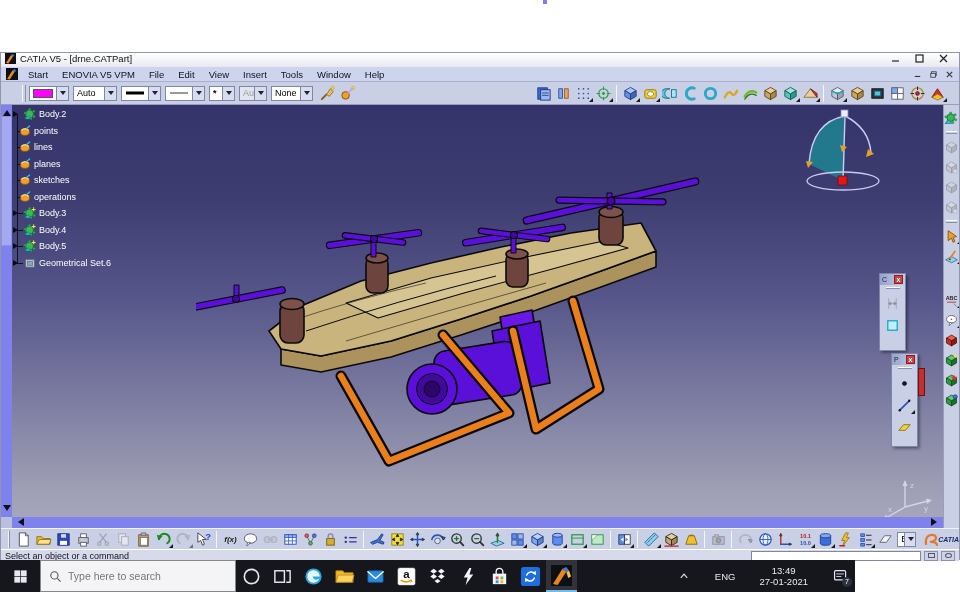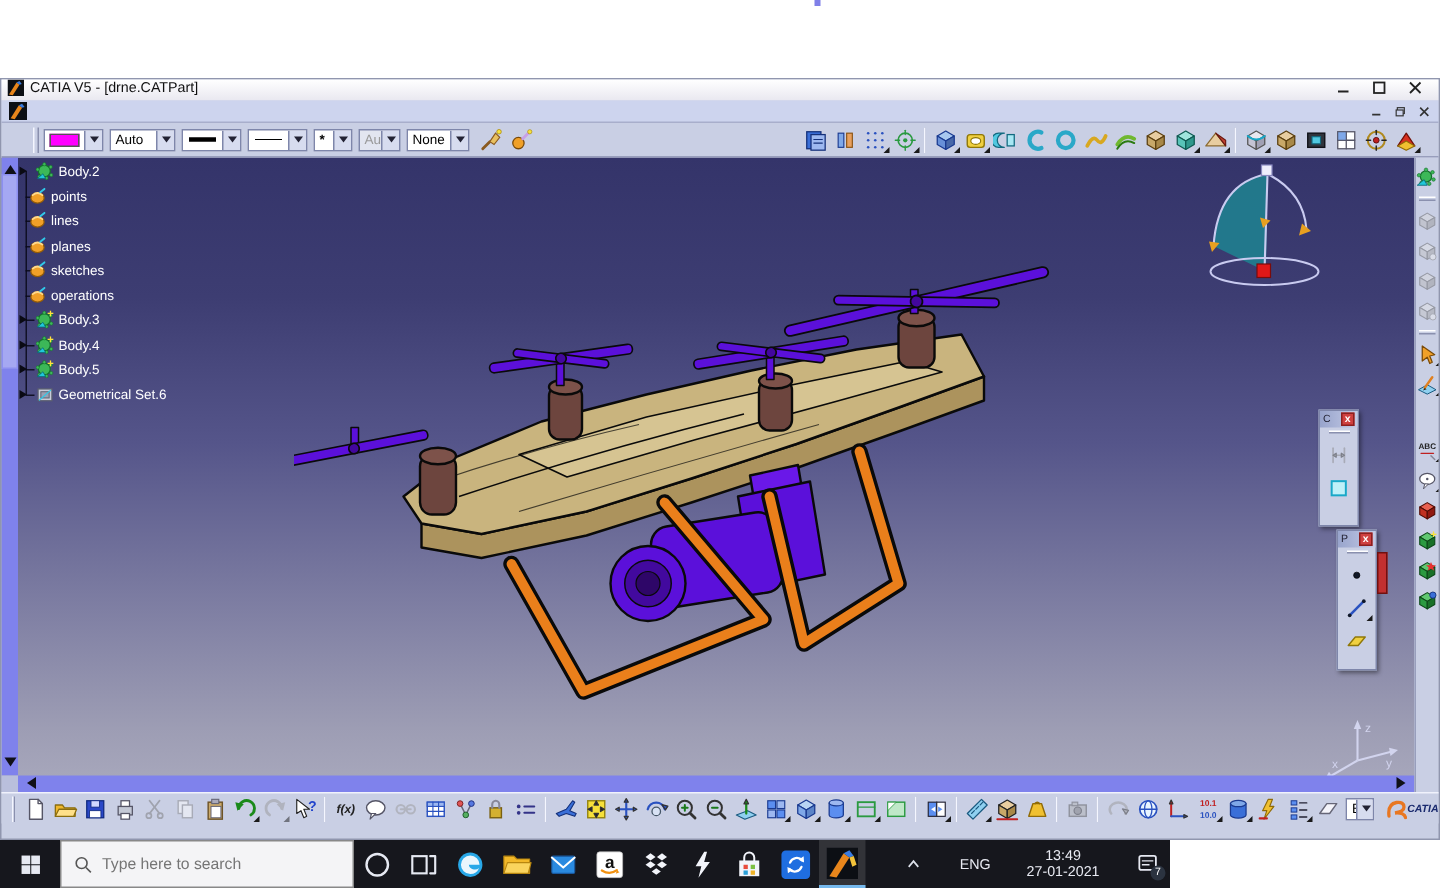--- a/index.html
+++ b/index.html
@@ -67,21 +67,21 @@
 
   
   #btoolbar{position:absolute;left:0;top:475px;width:958px;height:21px;background:#c9cfe4;border-top:1px solid #f0f2fc;display:flex;align-items:center;padding-left:4px;overflow:hidden}
   #statusbar{position:absolute;left:0;top:496px;width:958px;height:12px;background:#d6daea;border-top:1px solid #fff;display:flex;align-items:center;font-size:9px;color:#101020;padding:0 4px}
   .powerin{margin-left:auto;width:170px;height:10px;background:#fff;border:1px solid #7e86aa}
   .sbtn{width:14px;height:10px;background:#cdd2e6;border:1px solid #8a90ae;margin-left:3px;display:flex;align-items:center;justify-content:center}
   .sbtn span{width:7px;height:5px;border:1px solid #556}
   .brand{display:flex;align-items:center;margin-left:4px;flex:0 0 auto}
 
   
-  #taskbar{position:absolute;left:0;top:560px;width:780px;height:32px;background:#16171d;display:flex;align-items:stretch;color:#e8eaf2}
+  #taskbar{position:absolute;left:0;top:560px;width:855px;height:32px;background:#16171d;display:flex;align-items:stretch;color:#e8eaf2}
   .tstart{width:40px;display:flex;align-items:center;justify-content:center}
   .tsearch{width:196px;background:#f4f4f6;display:flex;align-items:center;gap:6px;padding:0 8px;border:1px solid #888}
   .tsearch input{border:none;outline:none;background:transparent;font-size:10.5px;color:#444;width:150px;font-family:"Liberation Sans",sans-serif}
   .tbi{width:31px;display:flex;align-items:center;justify-content:center}
   .tbi svg{width:21px;height:21px}
   .tbi.active{background:rgba(255,255,255,.12);border-bottom:2px solid #76b9ed}
   .tray{margin-left:auto;display:flex;align-items:center;gap:24px;padding-right:6px;font-size:9.5px}
   .clock{text-align:center;line-height:11px;font-size:9.5px}
   .badge{position:absolute;right:-3px;bottom:-2px;width:10px;height:10px;border-radius:50%;background:#2b3340;color:#fff;font-size:7px;line-height:10px;text-align:center}
 
@@ -120,20 +120,31 @@
         </span>
     </span>
   </div>
 
   <div class="menubar">
     <svg width="12" height="12" viewBox="0 0 22 22" style="margin:0 3px">
         <rect width="22" height="22" fill="#0c0f14"></rect>
         <polygon points="2,20 12,4 16,7 7,21" fill="#e8861c"></polygon>
         <polygon points="12,4 16,2 19,6 16,7" fill="#3a7ce0"></polygon>
       </svg>
+    <span id="menuitems" style="display:flex">
+        <span class="mitem">Start</span>
+        <span class="mitem">ENOVIA V5 VPM</span>
+        <span class="mitem">File</span>
+        <span class="mitem">Edit</span>
+        <span class="mitem">View</span>
+        <span class="mitem">Insert</span>
+        <span class="mitem">Tools</span>
+        <span class="mitem">Window</span>
+        <span class="mitem">Help</span>
+      </span>
     <span class="mdibtns">
       <span class="wbtn">
           <svg width="7" height="7" viewBox="0 0 9 9">
             <line x1="1" y1="7" x2="8" y2="7" stroke="#333" stroke-width="1.4"></line>
           </svg>
         </span>
       <span class="wbtn">
           <svg width="7" height="7" viewBox="0 0 9 9">
             <rect x="2" y="1" width="6" height="5" fill="none" stroke="#333"></rect>
             <rect x="1" y="3" width="6" height="5" fill="#cdd4ee" stroke="#333"></rect>
@@ -1055,20 +1066,30 @@
         <span class="carr" style="margin-left:auto"></span>
       </span>
     <span class="brand">
       <svg width="14" height="15" viewBox="0 0 14 15">
           <path d="M2,12 Q1,4 7,3 Q12,2.5 12,6 Q12,9 6,10 Q12,9.5 13,13" fill="none" stroke="#e87722" stroke-width="2.2" stroke-linecap="round"></path>
         </svg>
       <span style="font-size:7px;font-weight:bold;font-style:italic;color:#1a2a6e">CATIA</span>
     </span>
   </div>
 
+  <div id="statusbar">
+    <span>Select an object or a command</span>
+    <input class="powerin" style="">
+    <span class="sbtn">
+        <span></span>
+      </span>
+    <span class="sbtn">
+        <span style="border-radius:50%"></span>
+      </span>
+  </div>
 </div>
 
 <div id="taskbar">
   <div class="tstart">
     <svg width="15" height="15" viewBox="0 0 22 22">
       <rect x="2" y="2" width="8.5" height="8.5" fill="#e6e9f2"></rect>
         <rect x="11.5" y="2" width="8.5" height="8.5" fill="#e6e9f2"></rect>
       <rect x="2" y="11.5" width="8.5" height="8.5" fill="#e6e9f2"></rect>
         <rect x="11.5" y="11.5" width="8.5" height="8.5" fill="#e6e9f2"></rect>
     </svg>

